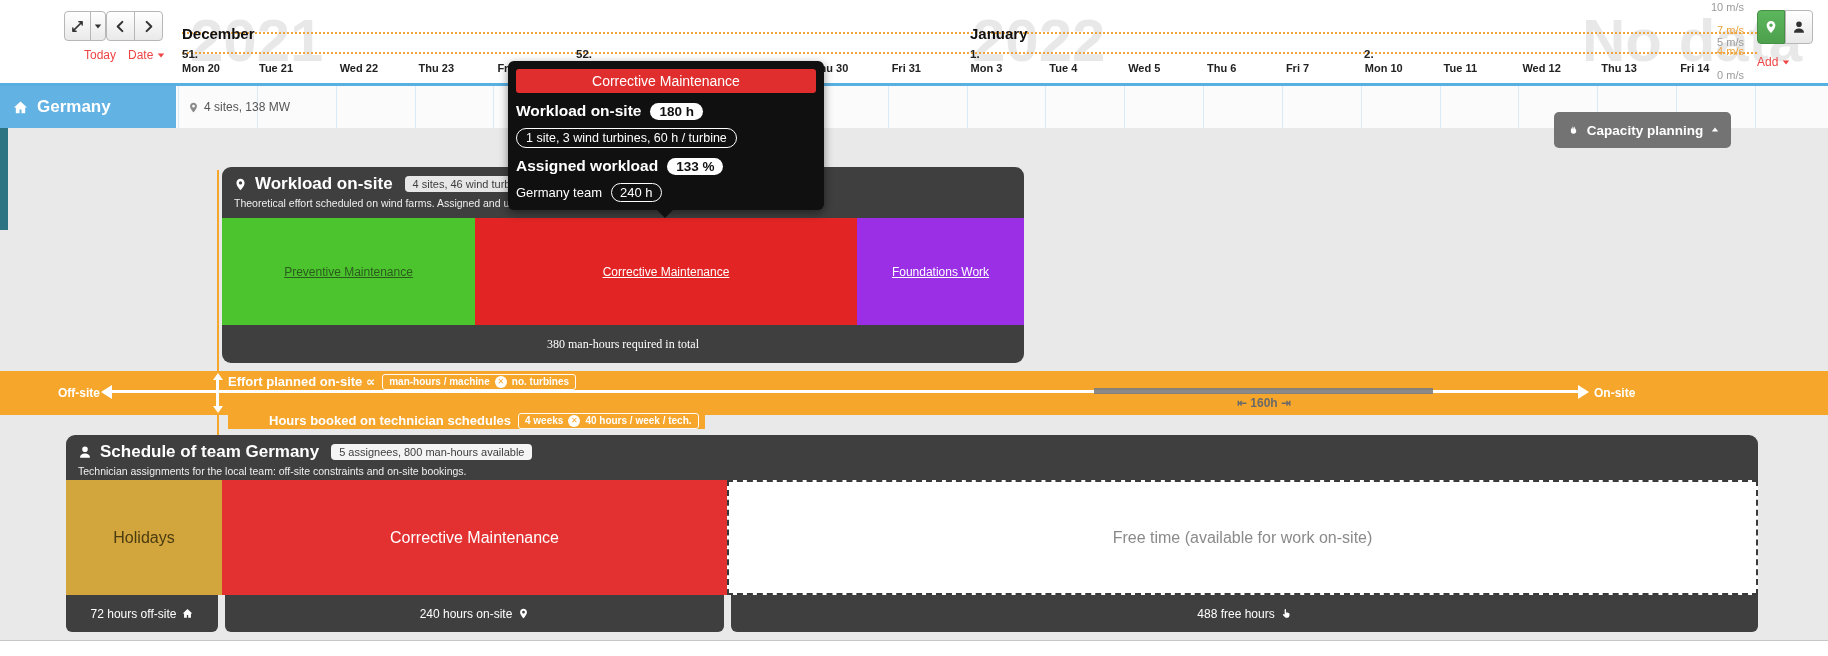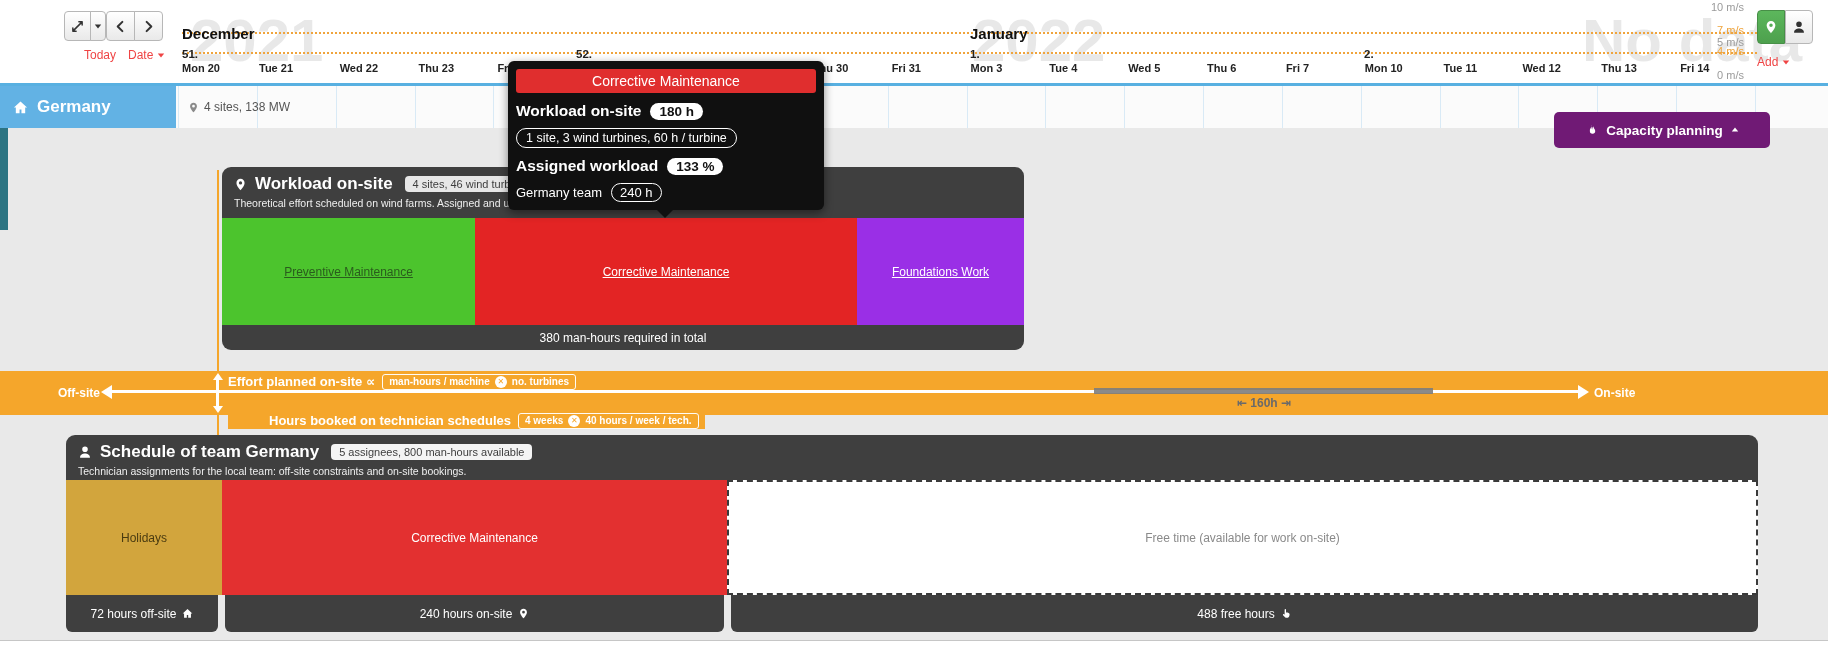--- a/index.html
+++ b/index.html
@@ -36,40 +36,40 @@
   .region-name{position:absolute;left:0;top:0;width:176px;height:42px;background:#62b2e4;color:#fff;
                display:flex;align-items:center;gap:9px;padding-left:13px;box-sizing:border-box;
                font-size:17px;font-weight:bold;cursor:pointer;}
   .region-summary{position:absolute;left:188px;top:0;height:42px;display:flex;align-items:center;gap:5px;
                   color:#555;font-size:12px;}
 
   
   .canvas{left:0;top:128px;width:1828px;height:512px;background:#e9e9e9;z-index:1;}
   .teal-strip{left:0;top:128px;width:8px;height:102px;background:#2c7482;z-index:2;}
   .bottom-strip{left:0;top:640px;width:1828px;height:16px;background:#fff;border-top:1px solid #c6c6c6;z-index:2;}
-  .cap-btn{left:1554px;top:112px;width:216px;height:36px;background:#701a75;border-radius:5px;z-index:6;
+  .cap-btn{left:1554px;top:112px;width:177px;height:36px;background:#737373;border-radius:5px;z-index:6;
            display:flex;align-items:center;justify-content:center;gap:8px;color:#fff;font-size:13.5px;
            font-weight:bold;cursor:pointer;}
   .orange-vline{left:217px;top:170px;width:2px;height:275px;background:#f5a62b;z-index:2;}
 
   
   .panel{z-index:3;}
   .panel-header{background:#3f3f3f;border-radius:9px 9px 0 0;padding:7px 12px 0 12px;box-sizing:border-box;color:#fff;}
   .panel-title-row{display:flex;align-items:center;gap:8px;}
   .panel-title{font-size:17px;font-weight:bold;white-space:nowrap;}
   .badge-grey{background:#e7e7e7;color:#3d3d3d;font-size:11px;border-radius:4px;padding:2px 8px;margin-left:4px;white-space:nowrap;}
   .panel-subtitle{font-size:10.5px;color:#efefef;margin-top:3px;white-space:nowrap;}
   .panel-footer{background:#3f3f3f;border-radius:0 0 9px 9px;color:#fff;font-size:12px;
                 display:flex;align-items:center;justify-content:center;}
   .blocks-row{display:flex;}
   .wl-block{height:107px;display:flex;align-items:center;justify-content:center;font-size:12px;cursor:pointer;box-sizing:border-box;text-decoration:underline;}
 
   .sch-blocks{position:relative;height:115px;}
   .sch-block{position:absolute;top:0;height:115px;display:flex;align-items:center;justify-content:center;
-             font-size:12px;box-sizing:border-box;cursor:pointer;}
+             font-size:16px;box-sizing:border-box;cursor:pointer;}
   .sch-block.dashed{border:2px dashed #3a3a3a;background:#fff;}
   .sch-footer{position:absolute;top:160px;height:37px;background:#3f3f3f;border-radius:0 0 6px 6px;color:#fff;
               font-size:12px;display:flex;align-items:center;justify-content:center;gap:6px;}
 
   
   .band{left:0;top:371px;width:1828px;height:44px;background:#f5a62b;z-index:3;color:#fff;}
   .band-line{position:absolute;left:112px;top:19px;width:1469px;height:3px;background:#fff;}
   .arrow-left{position:absolute;left:101px;top:14px;width:0;height:0;
               border-top:7px solid transparent;border-bottom:7px solid transparent;border-right:11px solid #fff;}
   .arrow-right{position:absolute;left:1578px;top:14px;width:0;height:0;
@@ -308,21 +308,21 @@
         <span class="panel-title">Workload on-site</span>
         <span class="badge-grey">4 sites, 46 wind turbines</span>
       </div>
       <div class="panel-subtitle">Theoretical effort scheduled on wind farms. Assigned and unassigned tasks. The total demand for human resources.</div>
     </div>
     <div class="blocks-row">
         <div class="wl-block" style="width: 253px; background: rgb(76, 196, 45); color: rgb(42, 92, 29);">Preventive Maintenance</div>
         <div class="wl-block" style="width: 382px; background: rgb(227, 36, 36); color: rgb(255, 255, 255);">Corrective Maintenance</div>
         <div class="wl-block" style="width: 167px; background: rgb(154, 47, 230); color: rgb(255, 255, 255);">Foundations Work</div>
       </div>
-    <div class="panel-footer" style="height:25px;">380 man-hours required in total</div>
+    <div class="panel-footer" style="height:38px;font-family:Liberation Serif, serif;">380 man-hours required in total</div>
   </div>
 
   <div class="abs band">
     <span class="band-side-label" style="left:44px;width:56px;text-align:right;">Off-site</span>
     <span class="arrow-left"></span>
     <div class="band-line"></div>
     <span class="arrow-right"></span>
     <span class="band-side-label" style="left:1594px;">On-site</span>
 
     <span class="dblarrow-up"></span>

